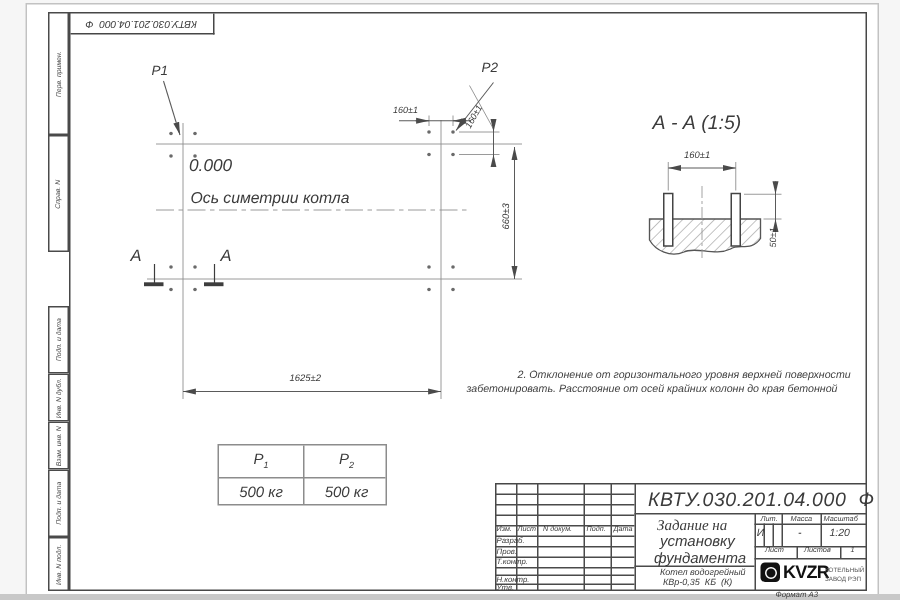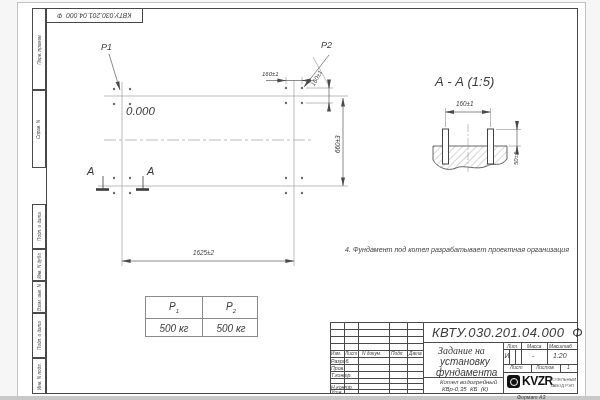--- a/index.html
+++ b/index.html
@@ -148,33 +148,35 @@
         <line x1="517" y1="126" x2="517" y2="149"></line>
         <line x1="517" y1="121" x2="517" y2="129.5" marker-end="url(#arr)"></line>
         <line x1="517" y1="154" x2="517" y2="146" marker-end="url(#arr)"></line>
       </g>
     </g>
   </svg>
 
   <div class="t" style="left:101px;top:42px;font-size:9px;">P1</div>
   <div class="t" style="left:321px;top:40px;font-size:9px;">P2</div>
   <div class="t" style="left:126px;top:105px;font-size:11.5px;">0.000</div>
+  <div class="t" style="left:127px;top:126px;font-size:10.5px;">Ось симетрии котла</div>
   <div class="t" style="left:262px;top:71px;font-size:6px;">160±1</div>
   <div class="t rot" style="left:310px;top:84px;font-size:6px;transform:rotate(-61deg);">160±1</div>
   <div class="t rot" style="left:334px;top:153px;font-size:6.3px;">660±3</div>
   <div class="t" style="left:193px;top:249px;font-size:6.3px;">1625±2</div>
   <div class="t" style="left:87px;top:165px;font-size:11px;">А</div>
   <div class="t" style="left:147px;top:165px;font-size:11px;">А</div>
 
   <div class="t" style="left:435px;top:74px;font-size:13px;">А - А (1:5)</div>
   <div class="t" style="left:456px;top:100px;font-size:6.3px;">160±1</div>
   <div class="t rot" style="left:513px;top:165px;font-size:6px;">50±1</div>
 
   <div id="notes">
-    <div class="ind">4. Фундамент под котел разрабатывает проектная организация</div>
+    <div class="ind">2. Отклонение от горизонтального уровня верхней поверхности</div>
+    <div>забетонировать. Расстояние от осей крайних колонн до края бетонной</div>
   </div>
 
   <div id="ptable">
     <div class="mid"></div>
     <div class="hr"></div>
     <div class="pcell" style="left:0;top:4px;font-size:10px;">
       <span>P</span><sub style="font-size:6px;">1</sub>
     </div>
     <div class="pcell" style="left:57px;top:4px;font-size:10px;">
       <span>P</span><sub style="font-size:6px;">2</sub>

